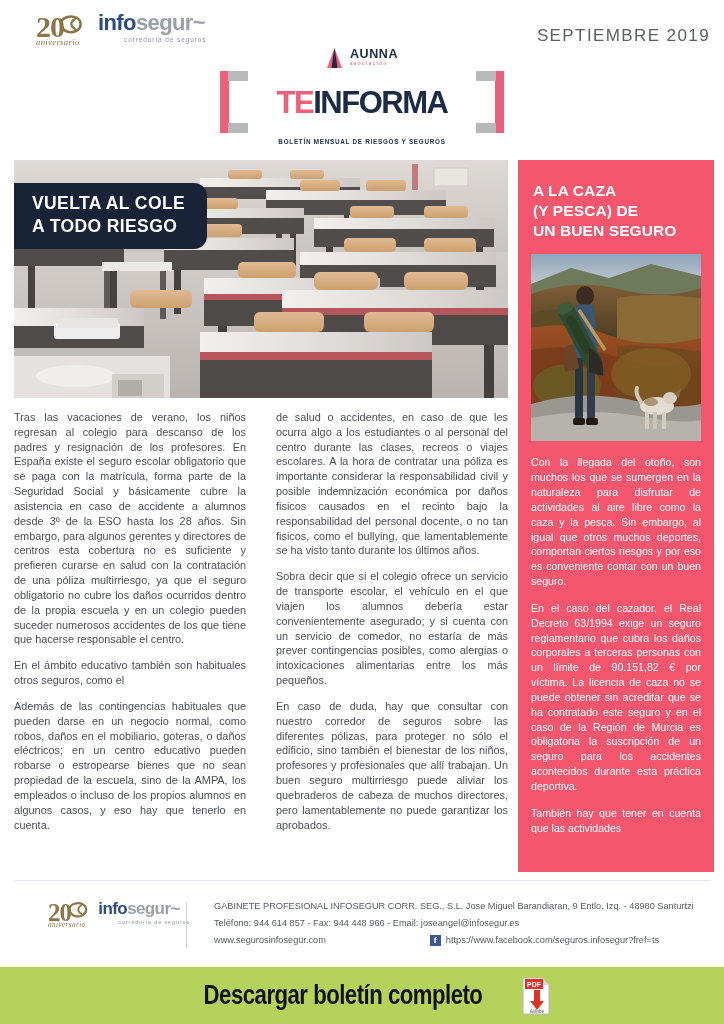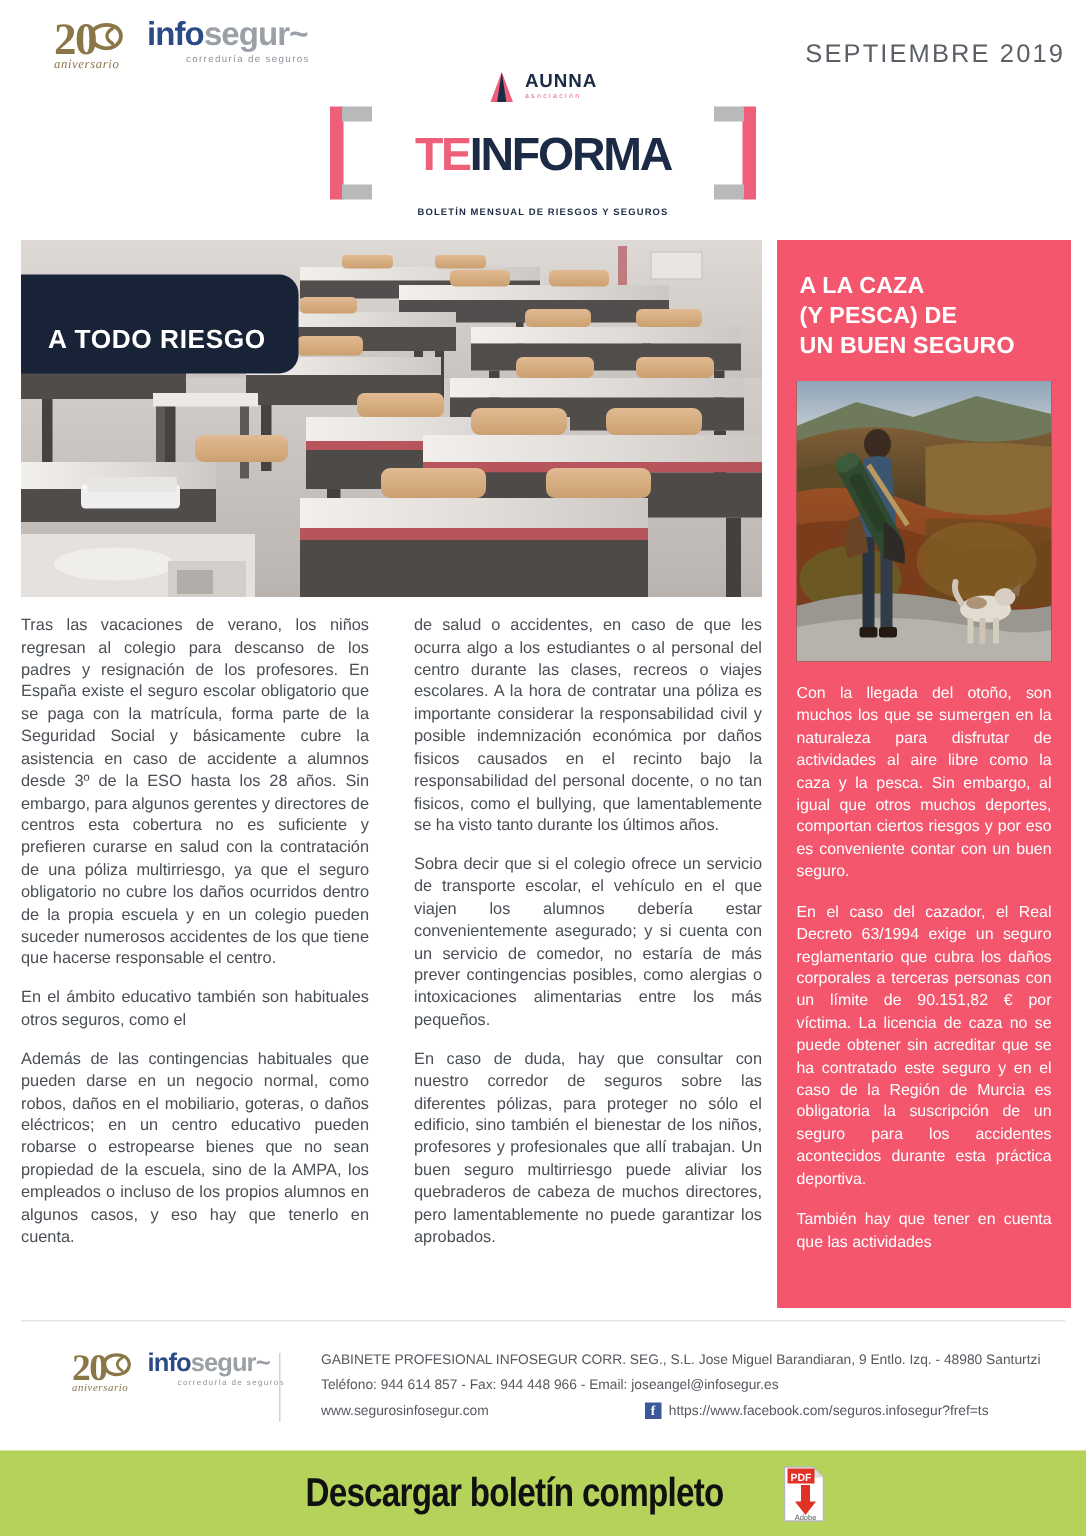--- a/index.html
+++ b/index.html
@@ -545,21 +545,21 @@
         </g>
         <g>
           <rect x="0" y="196" width="156" height="42" fill="#e4e1de"></rect>
           <ellipse cx="62" cy="216" rx="40" ry="11" fill="#f1efec"></ellipse>
           <rect x="98" y="214" width="52" height="24" fill="#cfccc8"></rect>
           <rect x="104" y="220" width="24" height="16" fill="#a9a5a1"></rect>
         </g>
         <rect x="0" y="0" width="494" height="238" fill="#f0e8e6" opacity="0.12"></rect>
       </svg>
       <div class="hero-title">
-        <br>
+        <span>VUELTA AL COLE</span><br>
         <span>A TODO RIESGO</span>
       </div>
     </div>
 
     <div class="article-cols">
       <div class="col">
         <p>Tras las vacaciones de verano, los niños regresan al colegio para descanso de los padres y resignación de los profesores. En España existe el seguro escolar obligatorio que se paga con la matrícula, forma parte de la Seguridad Social y básicamente cubre la asistencia en caso de accidente a alumnos desde 3º de la ESO hasta los 28 años. Sin embargo, para algunos gerentes y directores de centros esta cobertura no es suficiente y prefieren curarse en salud con la contratación de una póliza multirriesgo, ya que el seguro obligatorio no cubre los daños ocurridos dentro de la propia escuela y en un colegio pueden suceder numerosos accidentes de los que tiene que hacerse responsable el centro.</p>
         <p>En el ámbito educativo también son habituales otros seguros, como el</p>
         <p>Además de las contingencias habituales que pueden darse en un negocio normal, como robos, daños en el mobiliario, goteras, o daños eléctricos; en un centro educativo pueden robarse o estropearse bienes que no sean propiedad de la escuela, sino de la AMPA, los empleados o incluso de los propios alumnos en algunos casos, y eso hay que tenerlo en cuenta.</p>
       </div>

